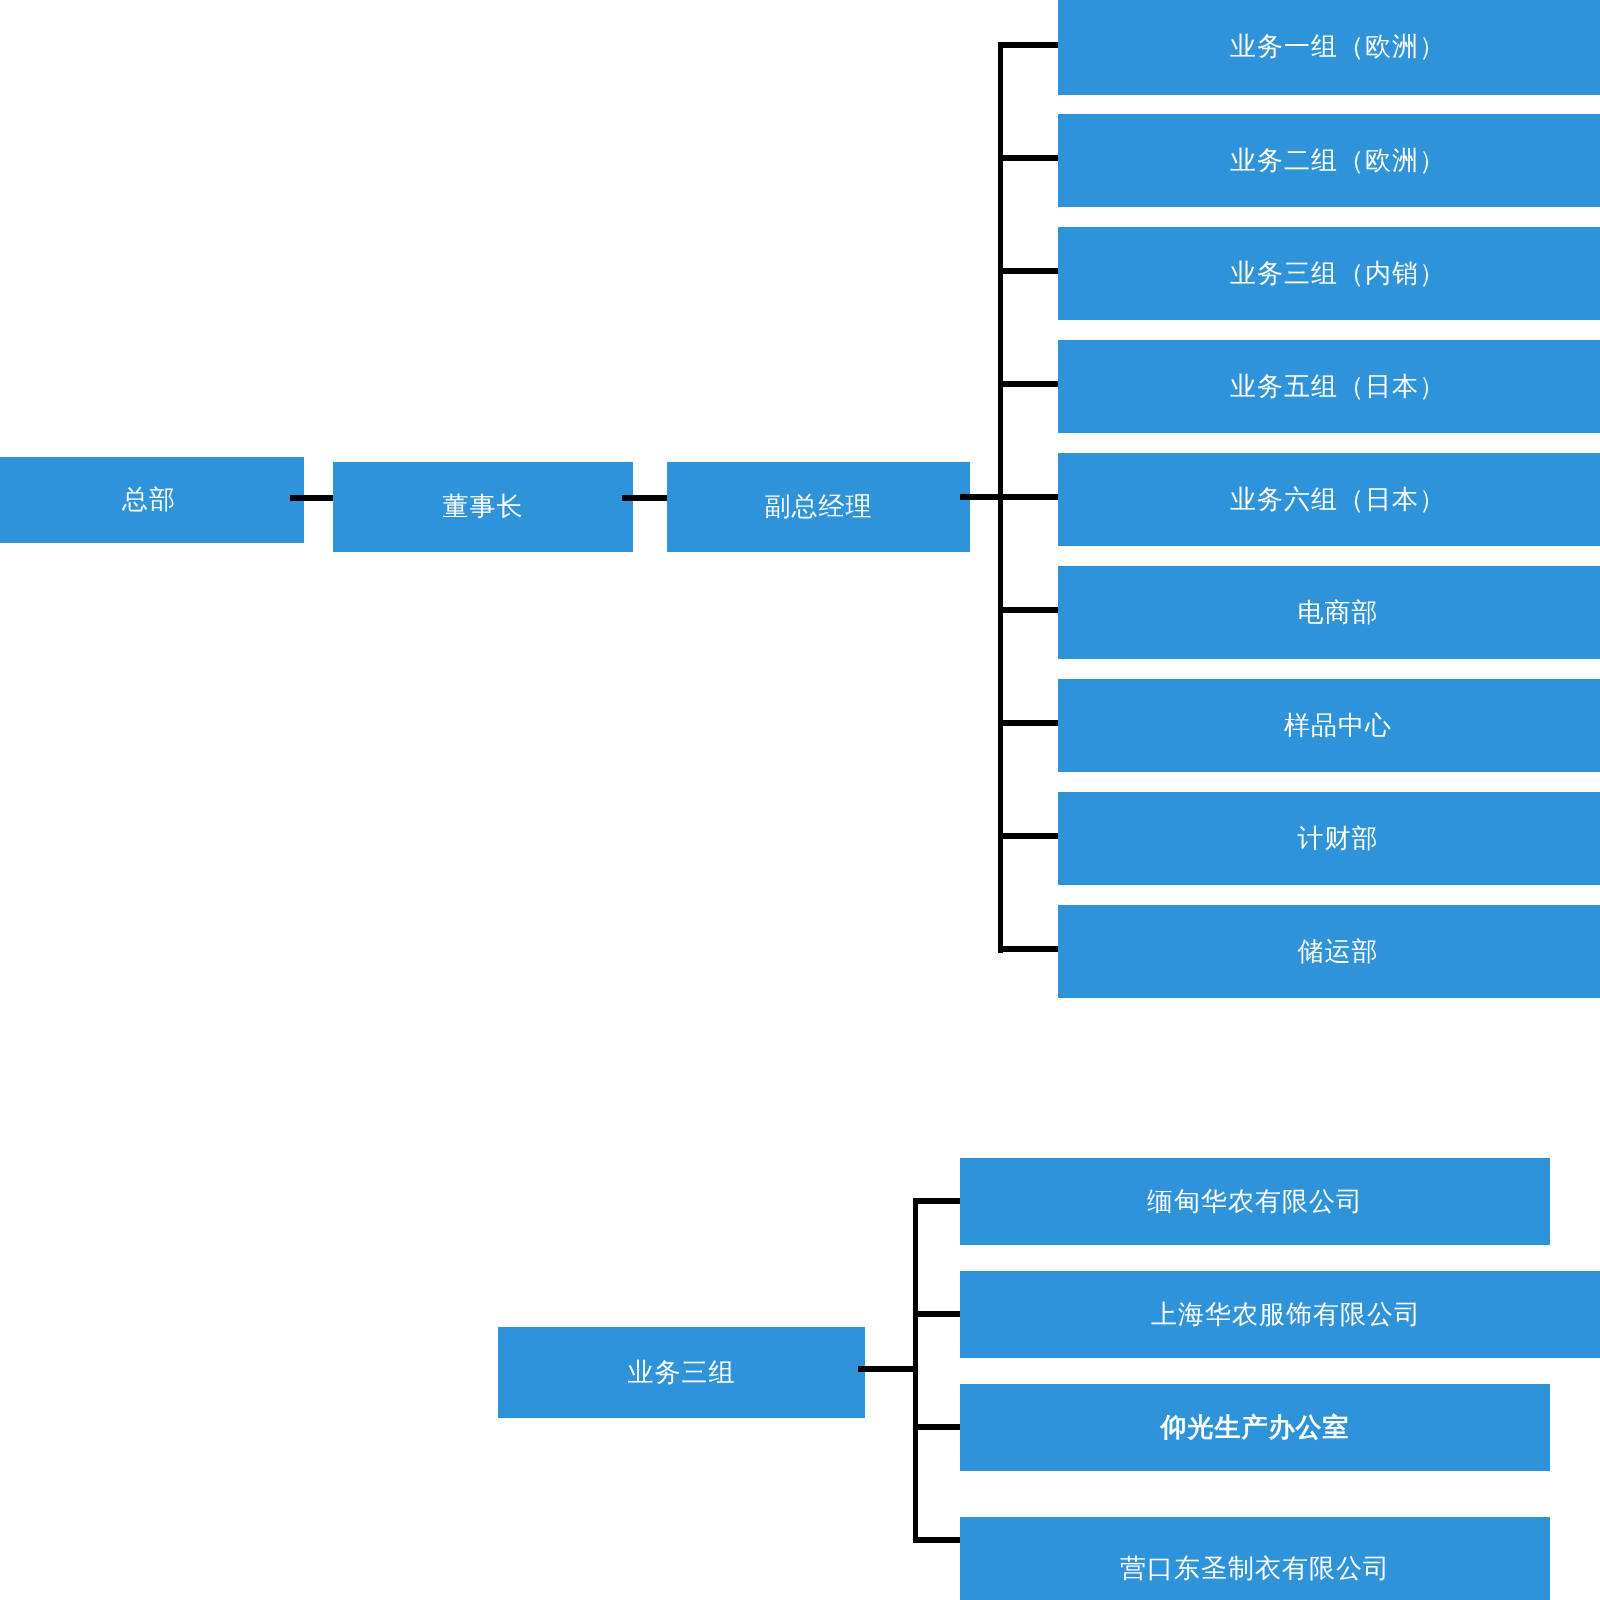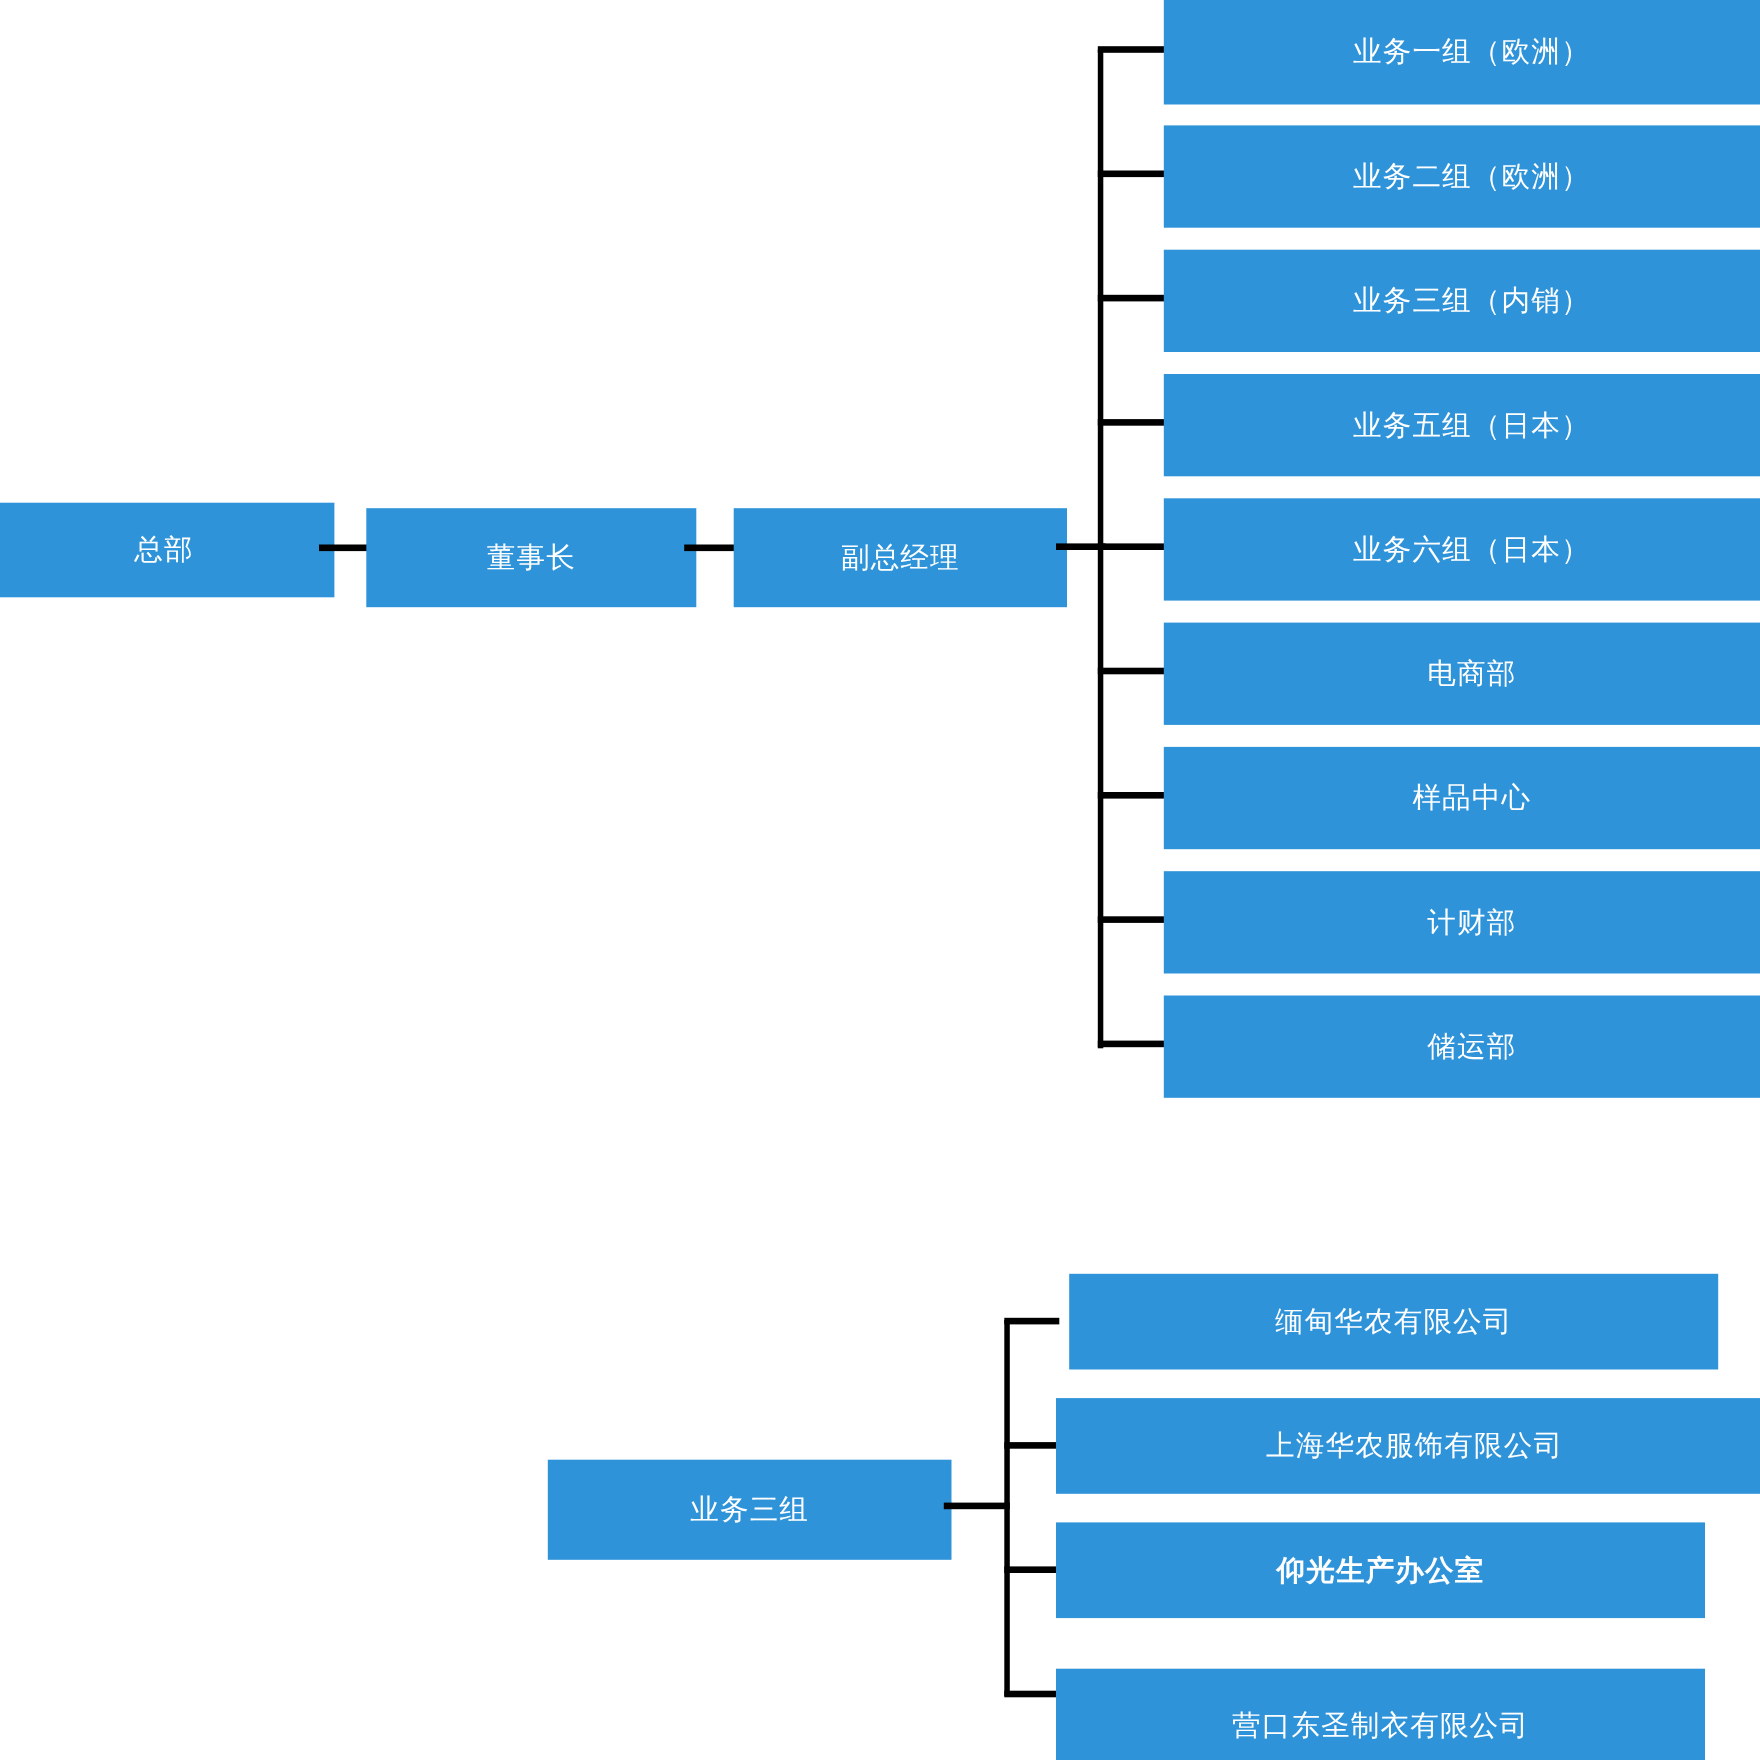--- a/index.html
+++ b/index.html
@@ -116,21 +116,21 @@
 
   <div class="conn conn-h" style="left:858px; top:1366px; width:60px; height:6px;"></div>
 
   <div class="conn conn-v" style="left:913px; top:1200px; width:5px; height:342px;"></div>
 
   <div class="conn conn-h" style="left:913px; top:1198px; width:50px; height:6px;"></div>
   <div class="conn conn-h" style="left:913px; top:1311px; width:50px; height:6px;"></div>
   <div class="conn conn-h" style="left:913px; top:1424px; width:50px; height:6px;"></div>
   <div class="conn conn-h" style="left:913px; top:1537px; width:50px; height:6px;"></div>
 
-  <div class="node-box" style="left:960px; top:1158px; width:590px; height:87px;margin-left:12px;">
+  <div class="node-box" style="left:960px; top:1158px; width:590px; height:87px;">
     <span class="node-label">缅甸华农有限公司</span>
   </div>
   <div class="node-box" style="left:960px; top:1271px; width:652px; height:87px;">
     <span class="node-label">上海华农服饰有限公司</span>
   </div>
   <div class="node-box" style="left:960px; top:1384px; width:590px; height:87px;font-weight:bold;">
     <span class="node-label">仰光生产办公室</span>
   </div>
   <div class="node-box" style="left:960px; top:1497px; width:590px; height:104px;margin-top:20px;">
     <span class="node-label">营口东圣制衣有限公司</span>

